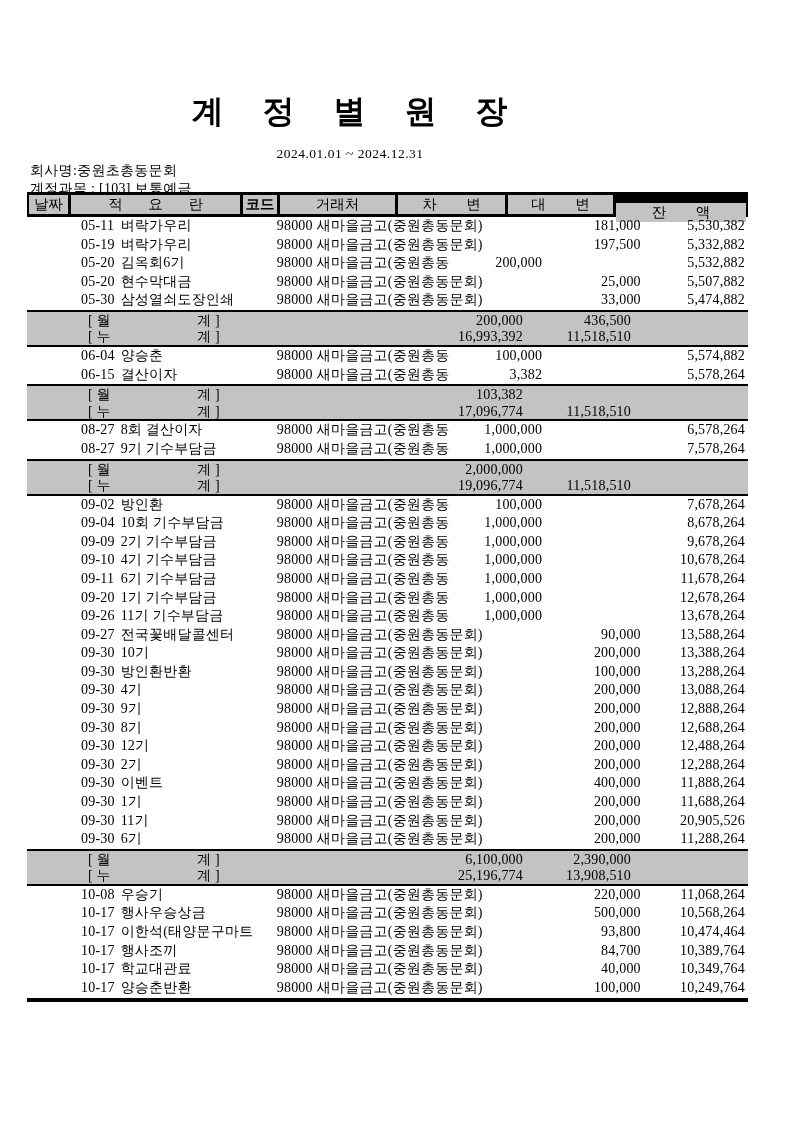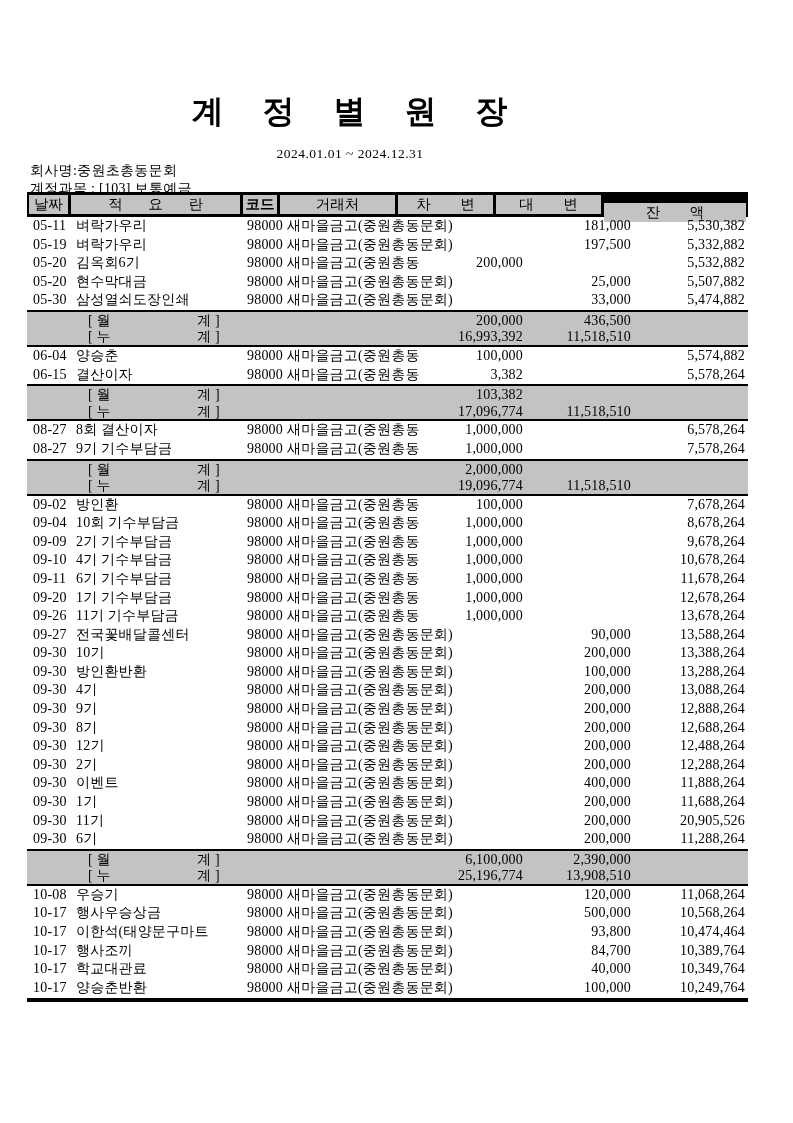--- a/index.html
+++ b/index.html
@@ -38,32 +38,32 @@
     background:#c3c3c3; height:100%;
     display:flex; align-items:center; justify-content:center;
     font-size:14.5px; border-right:3px solid #000;
     overflow:hidden; white-space:nowrap;
   }
   .hcell:last-child { border-right:none; flex:1; }
   .hc-date   { width:42px; }
   .hc-desc   { width:172px; word-spacing:22px; }
   .hc-code   { width:37px;font-weight:bold; }
   .hc-client { width:118px; }
-  .hc-debit  { width:98px; word-spacing:26px;text-align:center; }
+  .hc-debit  { width:110px; word-spacing:26px;text-align:center; }
   .hc-credit { width:108px; word-spacing:26px; }
   .hc-bal    { word-spacing:26px;margin-top:8px; }
 
   .lbody { width:721px; }
   .row {
     display:flex; width:721px; height:18.58px;
     align-items:center; font-size:14px; line-height:18.58px;
     white-space:nowrap; letter-spacing:0.2px;
   }
   .cell { height:100%; overflow:visible; }
-  .c-date   { width:44px;  padding-left:6px; }
+  .c-date   { width:44px;  padding-left:6px;margin-left:48px; }
   .c-desc   { width:174px; padding-left:5px; overflow:visible; }
   .c-code   { width:38px;  padding-left:2px; }
   .c-client { width:119px; padding-left:4px; overflow:visible; white-space:nowrap; }
   .c-debit  { width:123px; text-align:right; padding-right:2px; }
   .c-credit { width:109px; text-align:right; padding-right:3px; }
   .c-bal    { width:114px; text-align:right; padding-right:3px; }
 
   .sum { background:#c3c3c3; }
   .sum.month { border-top:2px solid #000; }
   .sum.cum   { border-bottom:2px solid #000; }
@@ -420,21 +420,21 @@
           <div class="cell c-debit">25,196,774</div>
           <div class="cell c-credit">13,908,510</div>
           <div class="cell c-bal"></div>
         </div>
         <div class="row entry">
           <div class="cell c-date">10-08</div>
           <div class="cell c-desc">우승기</div>
           <div class="cell c-code">98000</div>
           <div class="cell c-client">새마을금고(중원총동문회)</div>
           <div class="cell c-debit"></div>
-          <div class="cell c-credit">120,000</div>
+          <div class="cell c-credit">220,000</div>
           <div class="cell c-bal">11,068,264</div>
         </div>
         <div class="row entry">
           <div class="cell c-date">10-17</div>
           <div class="cell c-desc">행사우승상금</div>
           <div class="cell c-code">98000</div>
           <div class="cell c-client">새마을금고(중원총동문회)</div>
           <div class="cell c-debit"></div>
           <div class="cell c-credit">500,000</div>
           <div class="cell c-bal">10,568,264</div>

